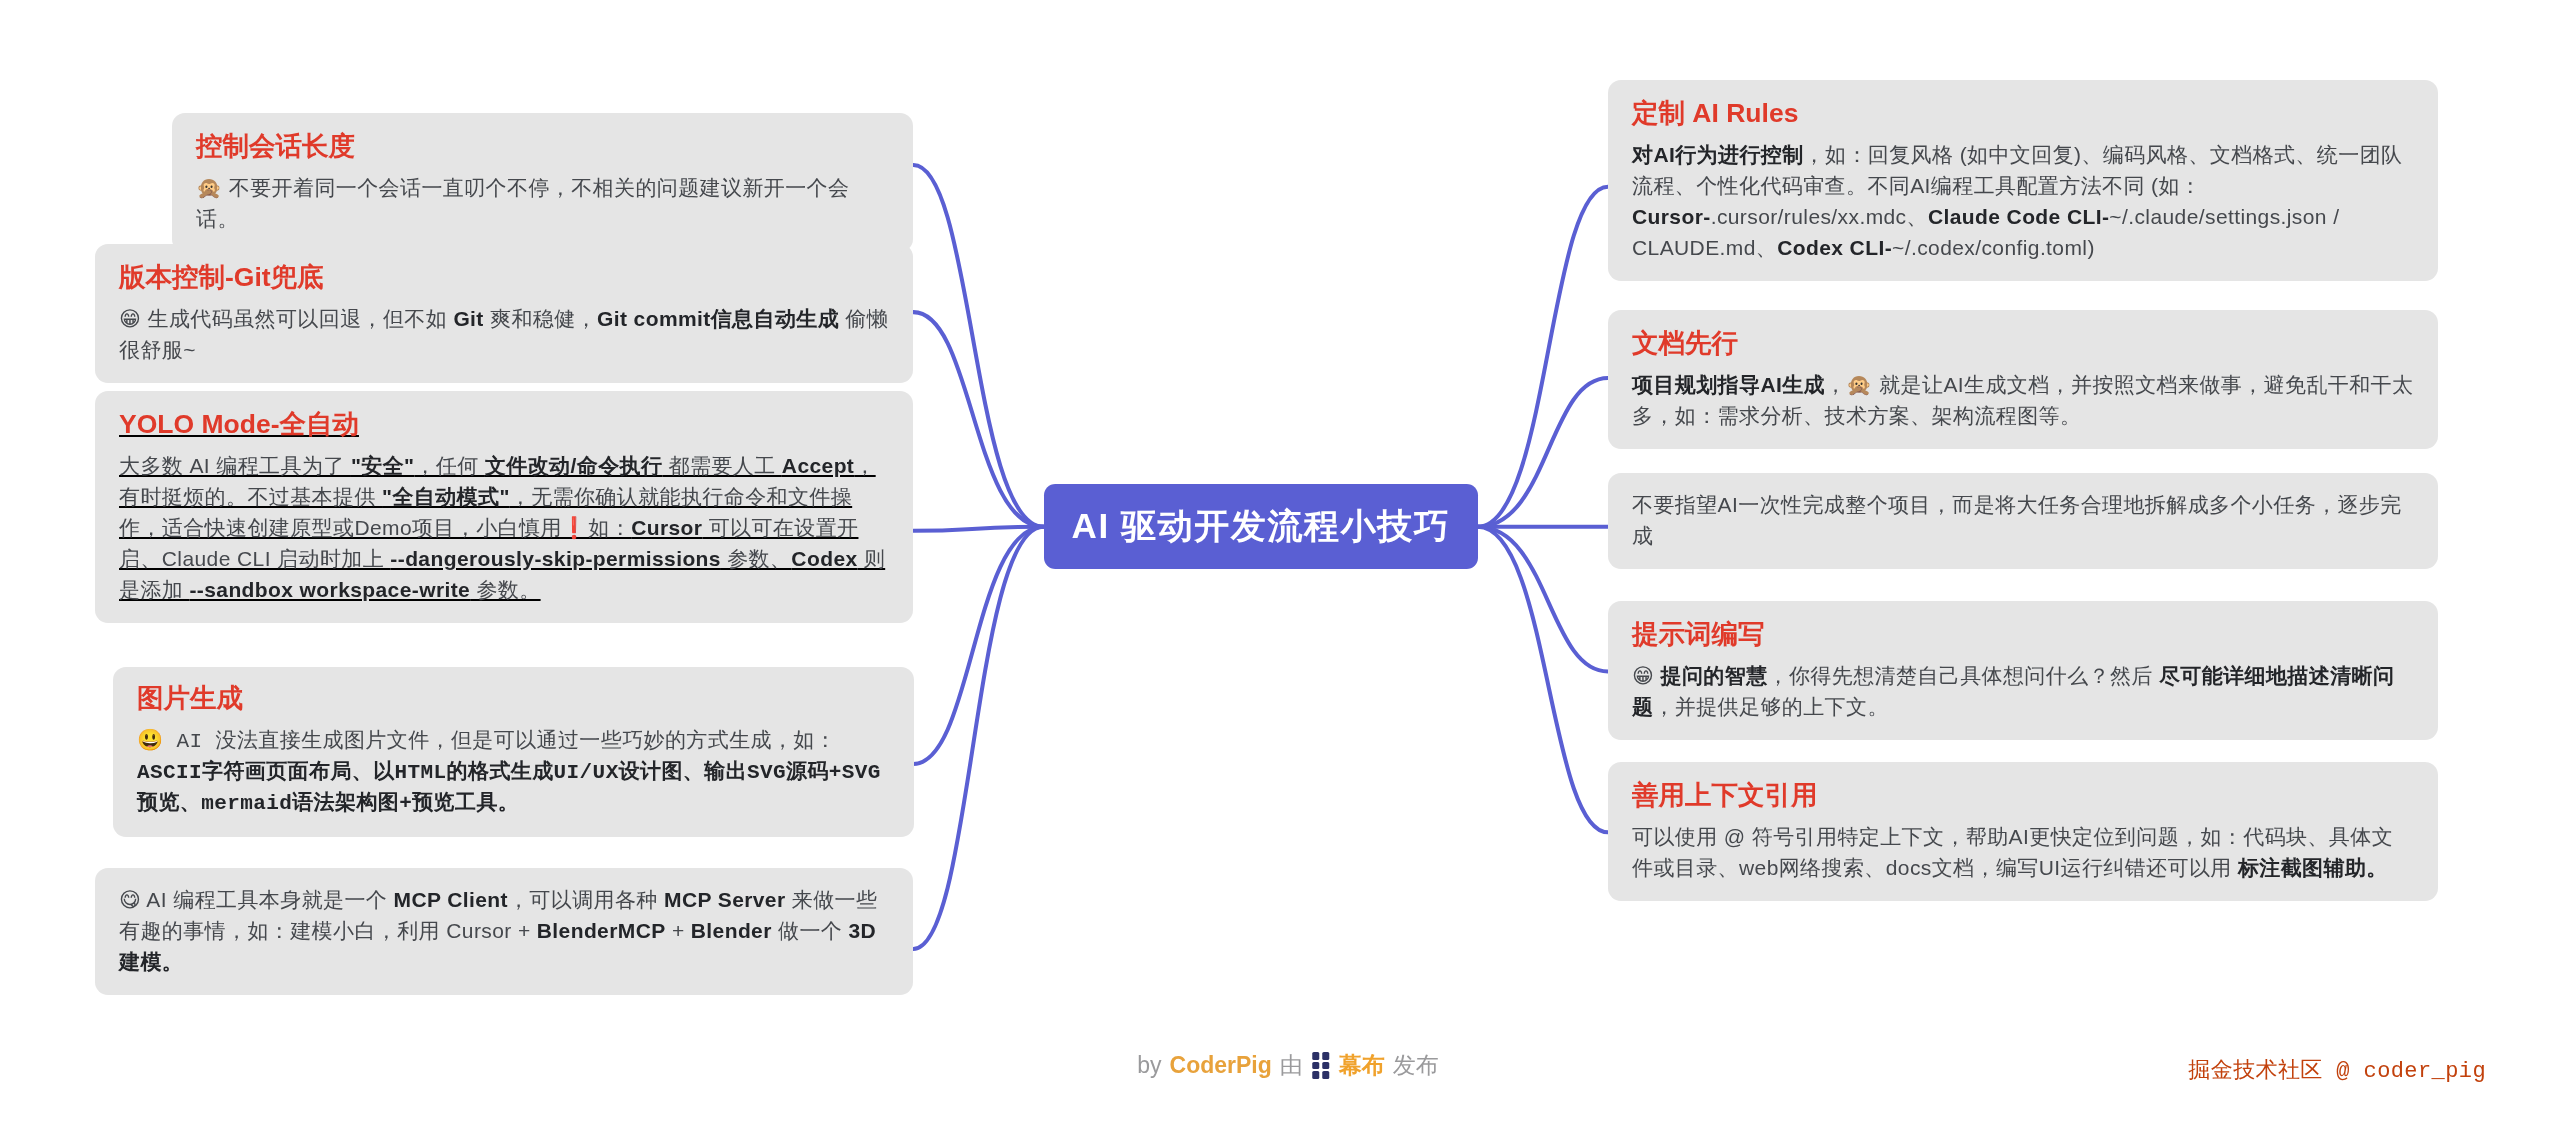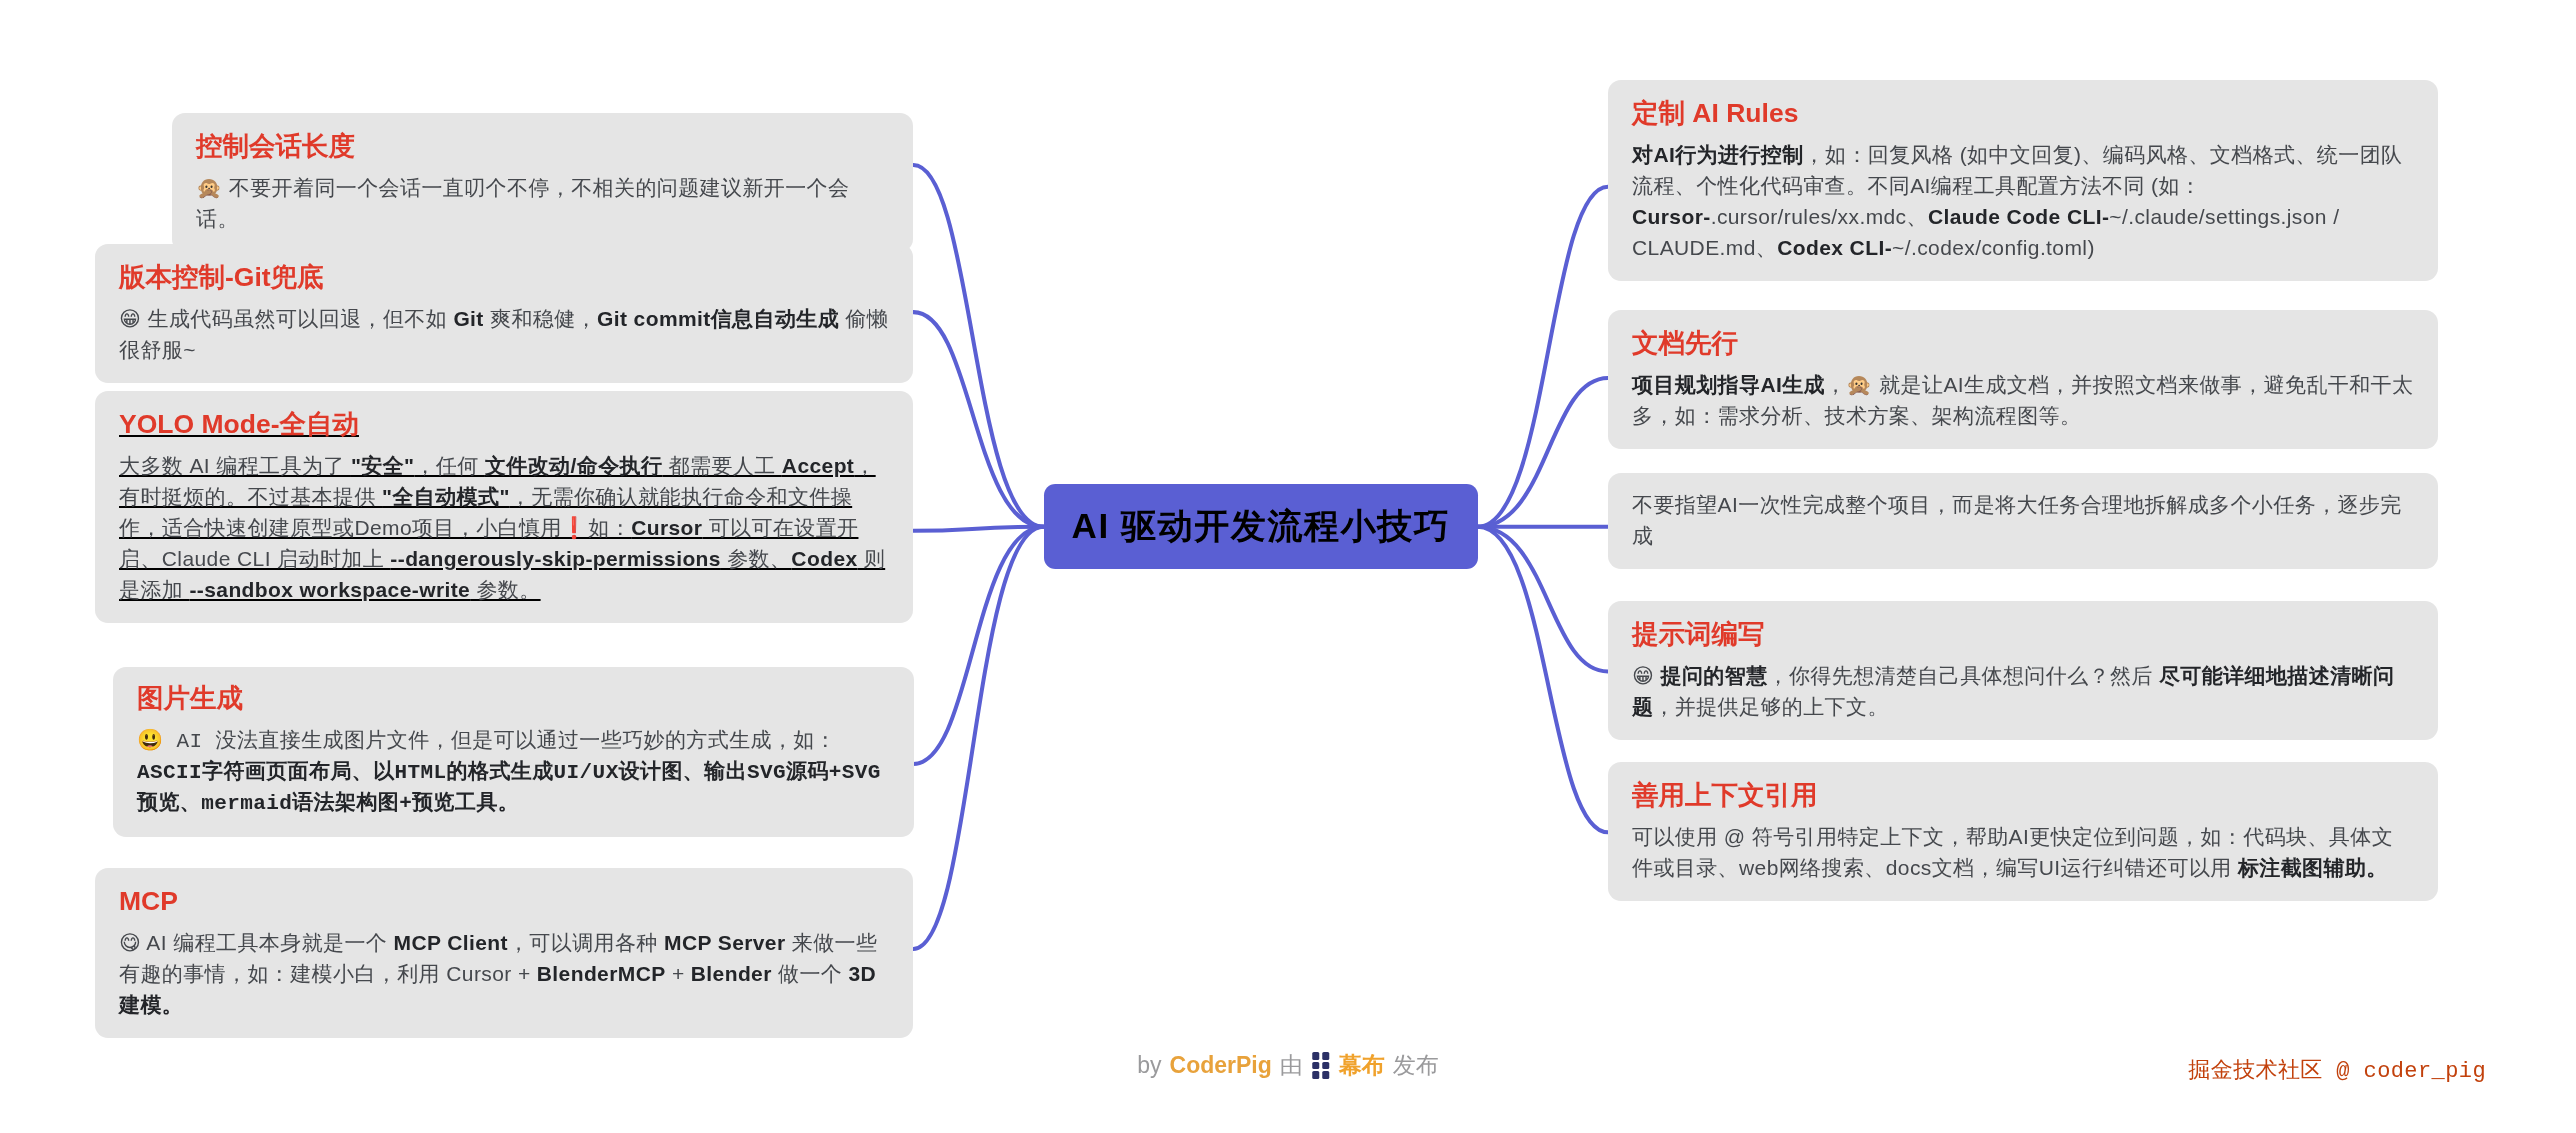--- a/index.html
+++ b/index.html
@@ -9,21 +9,21 @@
 
   .connectors { position:absolute; left:0; top:0; width:2576px; height:1134px; pointer-events:none; }
 
   .card { position:absolute; background:#e5e5e5; border-radius:13px; padding:16px 24px 17.7px; }
   .card-title { font-size:26.5px; font-weight:700; color:#e03a2a; line-height:35px; margin-bottom:8px; }
   .card-body { font-size:21px; color:#45484d; line-height:31px; letter-spacing:0.4px; }
   .card-body .b { font-weight:700; color:#232529; }
 
   .center-node { position:absolute; left:1044px; top:484px; width:434px; height:85px;
     background:#5a5fd3; border-radius:11.3px; display:flex; align-items:center; justify-content:center; }
-  .center-node span { color:#000000; font-size:35px; font-weight:700; letter-spacing:1.6px; }
+  .center-node span { color:#ffffff; font-size:35px; font-weight:700; letter-spacing:1.6px; }
 
   .footer { position:absolute; top:1050px; left:50%; transform:translateX(-50%);
     display:flex; align-items:center; gap:8px; font-size:23px; color:#9a9a9c; white-space:nowrap; }
   .footer .author { color:#e8a23b; font-weight:600; }
   .footer .platform { color:#f0a22c; font-weight:700; }
   .mubu-icon { display:inline-grid; grid-template-columns:repeat(2,7.2px); grid-auto-rows:7.2px; gap:2.4px; margin:0 1.6px; }
   .mubu-icon i { background:#2b3066; border-radius:1.6px; display:block; }
 
   .watermark { position:absolute; top:1055px; right:90px; font-size:22px; color:#c2410c; letter-spacing:0.4px;font-family:Liberation Mono, monospace; }
 </style>
@@ -65,21 +65,20 @@
     <h2 class="card-title">YOLO Mode-全自动</h2>
     <p class="card-body"><span>大多数 AI 编程工具为了 </span><span class="b">"安全"</span><span>，任何 </span><span class="b">文件改动/命令执行</span><span> 都需要人工 </span><span class="b">Accept</span><span>，有时挺烦的。不过基本提供 </span><span class="b">"全自动模式"</span><span>，无需你确认就能执行命令和文件操作，适合快速创建原型或Demo项目，小白慎用❗如：</span><span class="b">Cursor</span><span> 可以可在设置开启、Claude CLI 启动时加上 </span><span class="b">--dangerously-skip-permissions</span><span> 参数、</span><span class="b">Codex</span><span> 则是添加 </span><span class="b">--sandbox workspace-write</span><span> 参数。</span></p>
   </section>
 
   <section class="card" style="left:113px; top:667px; width:801px;font-family:Liberation Mono, monospace;">
     <h2 class="card-title">图片生成</h2>
     <p class="card-body"><span>😃 AI 没法直接生成图片文件，但是可以通过一些巧妙的方式生成，如：</span><span class="b">ASCII字符画页面布局、以HTML的格式生成UI/UX设计图、输出SVG源码+SVG 预览、mermaid语法架构图+预览工具。</span></p>
   </section>
 
   <section class="card" style="left:95px; top:868px; width:818px;">
-    <h2 class="card-title">MCP</h2>
     <p class="card-body"><span>😋 AI 编程工具本身就是一个 </span><span class="b">MCP Client</span><span>，可以调用各种 </span><span class="b">MCP Server</span><span> 来做一些有趣的事情，如：建模小白，利用 Cursor + </span><span class="b">BlenderMCP</span><span> + </span><span class="b">Blender</span><span> 做一个 </span><span class="b">3D建模。</span></p>
   </section>
 
   <section class="card" style="left:1608px; top:80px; width:830px;">
     <h2 class="card-title">定制 AI Rules</h2>
     <p class="card-body"><span class="b">对AI行为进行控制</span><span>，如：回复风格 (如中文回复)、编码风格、文档格式、统一团队流程、个性化代码审查。不同AI编程工具配置方法不同 (如：</span><span class="b">Cursor-</span><span>.cursor/rules/xx.mdc、</span><span class="b">Claude Code CLI-</span><span>~/.claude/settings.json / CLAUDE.md、</span><span class="b">Codex CLI-</span><span>~/.codex/config.toml)</span></p>
   </section>
 
   <section class="card" style="left:1608px; top:310px; width:830px;">
     <h2 class="card-title">文档先行</h2>

